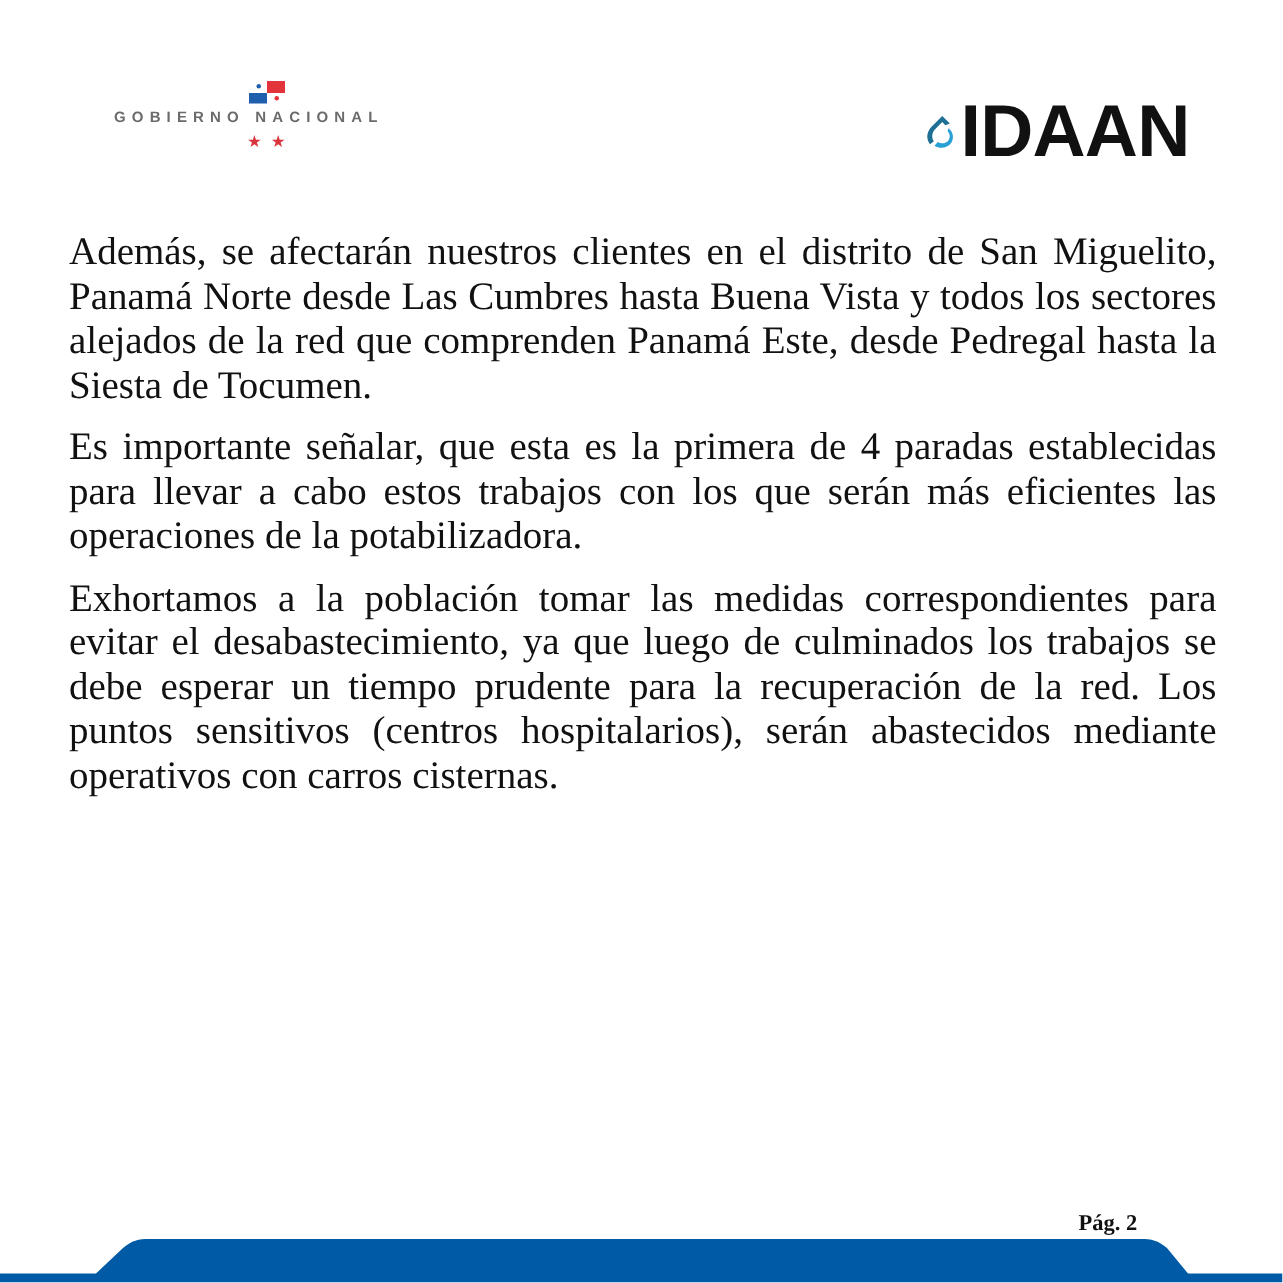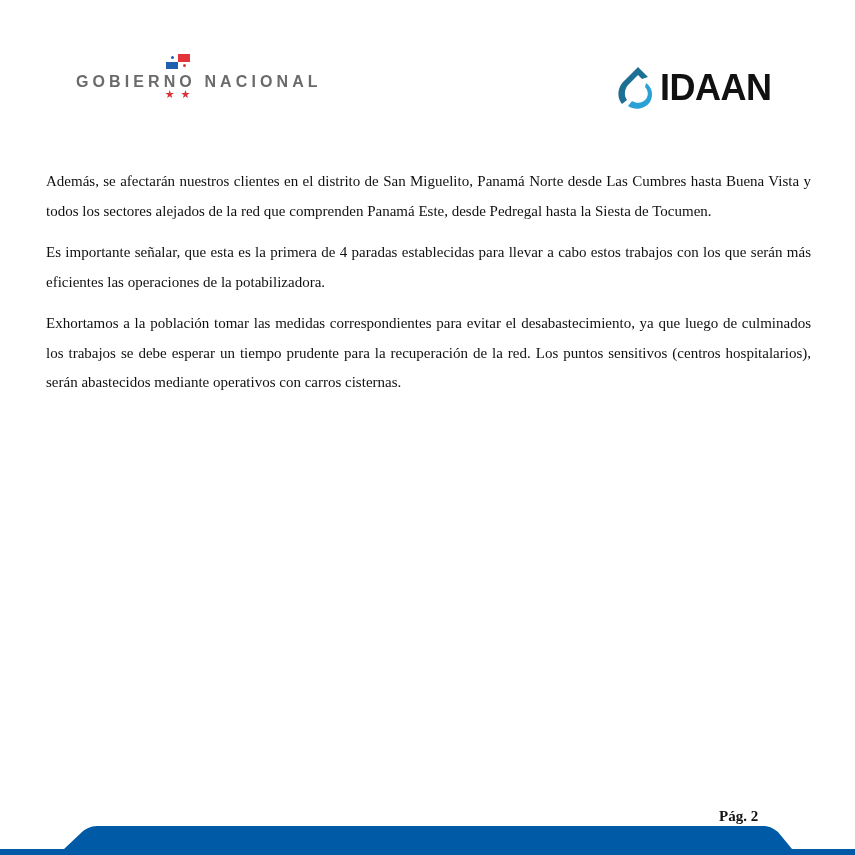--- a/index.html
+++ b/index.html
@@ -18,43 +18,43 @@
   .flag .q { position: absolute; width: 12px; height: 7.5px; }
   .flag .q1 { left: 0; top: 0; background: #ffffff; }
   .flag .q2 { left: 12px; top: 0; background: #e3343c; }
   .flag .q3 { left: 0; top: 7.5px; background: #1f5fae; }
   .flag .q4 { left: 12px; top: 7.5px; background: #ffffff; }
   .flag .s1 { position:absolute; left:5px; top:2px; width:3px; height:3px; background:#1f5fae; border-radius:50%; }
   .flag .s2 { position:absolute; left:17px; top:10px; width:3px; height:3px; background:#e3343c; border-radius:50%; }
   .gob-line1 {
     position: absolute; left: 6px; top: 21px;
     font-family: "Liberation Sans", "DejaVu Sans", sans-serif;
-    font-size: 16px; letter-spacing: 4.1px; color: #6b6b6b; font-weight: bold;
+    font-size: 10px; letter-spacing: 4.1px; color: #6b6b6b; font-weight: bold;
     white-space: nowrap;
   }
   .gob-line2 {
     position: absolute; left: 0; top: 36px; width: 215px;
     font-family: "Liberation Sans", "DejaVu Sans", sans-serif;
     font-size: 19px; color: #1f5fae; font-weight: bold;
     white-space: nowrap; display: flex; align-items: center; justify-content: center; gap: 6px;
   }
   .gob-star { color: #d9343b; font-size: 11px; }
   .logo-idaan {
     position: absolute; left: 618px; top: 64px; height: 48px; width: 175px;
     display: flex; align-items: center;
   }
   .idaan-mark { width: 40px; height: 46px; }
   .idaan-text {
     font-family: "Liberation Sans", "DejaVu Sans", sans-serif;
-    font-weight: bold; font-size: 36px; letter-spacing: -0.5px; color: #111111;
+    font-weight: bold; font-size: 49px; letter-spacing: -0.5px; color: #111111;
     margin-left: 2px; line-height: 1;
   }
   .body-text {
-    position: absolute; left: 46px; top: 167px; width: 765px;
-    font-size: 15px; line-height: 29.5px; text-align: justify;
+    position: absolute; left: 46px; top: 153px; width: 765px;
+    font-size: 26px; line-height: 29.5px; text-align: justify;
   }
   .body-text p { margin: 0 0 12px 0; }
   .page-num {
     position: absolute; left: 719px; top: 808px;
     font-size: 15px; font-weight: bold;
   }
   .footer-band { position: absolute; left: 0; top: 822px; width: 855px; height: 33px; }
 </style>
 </head>
 <body>

